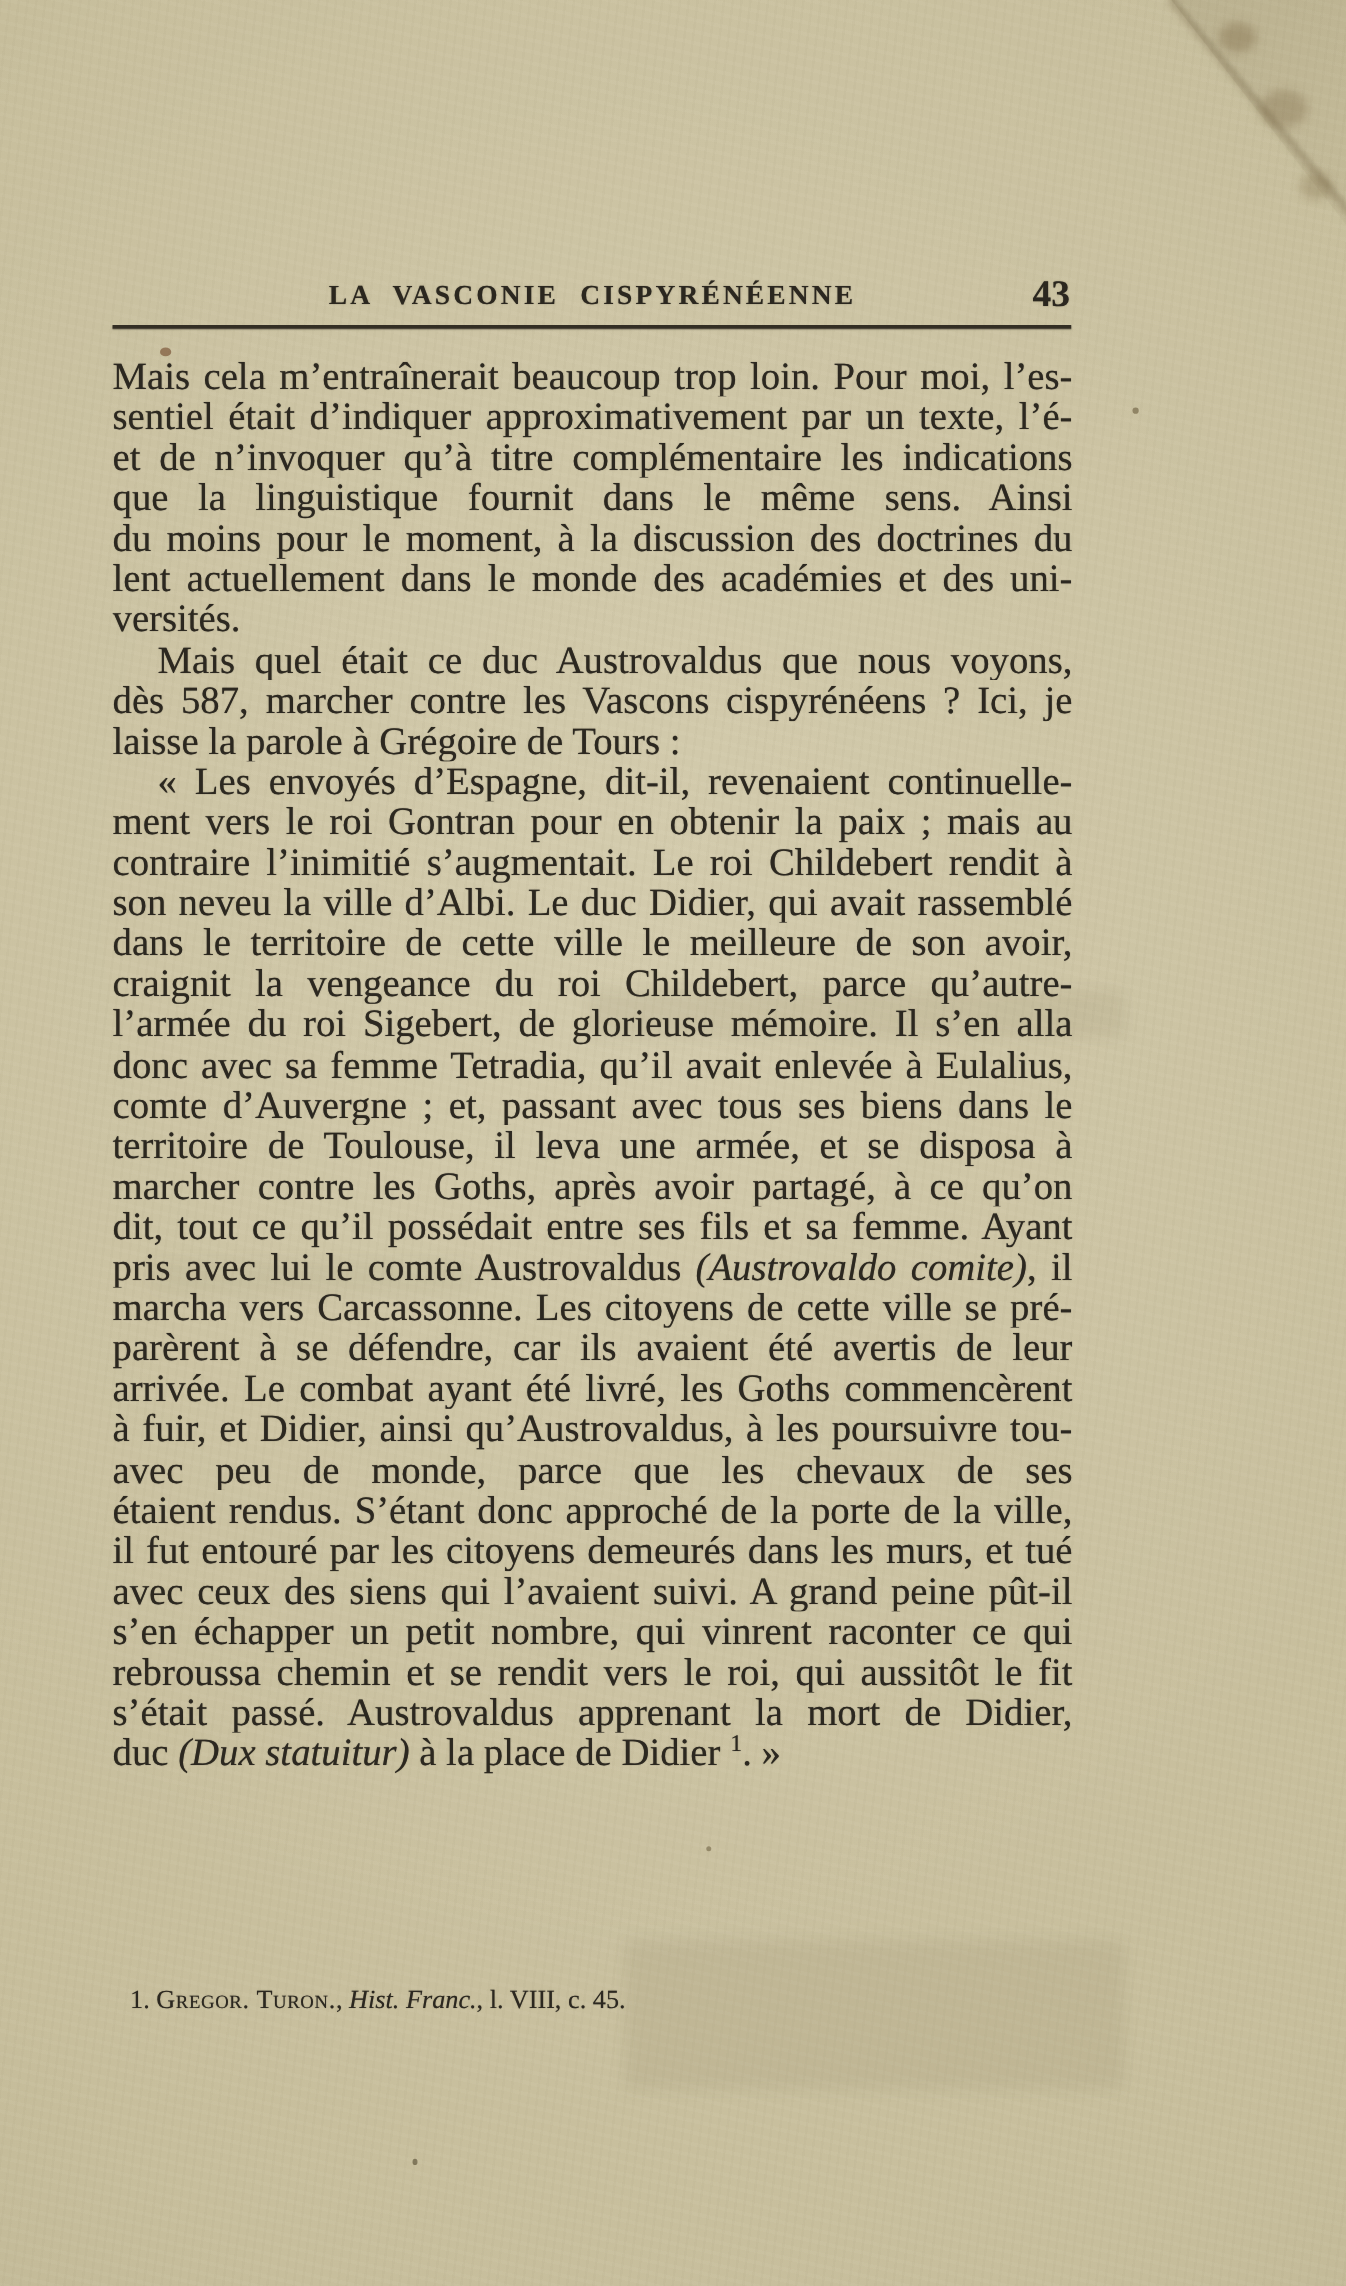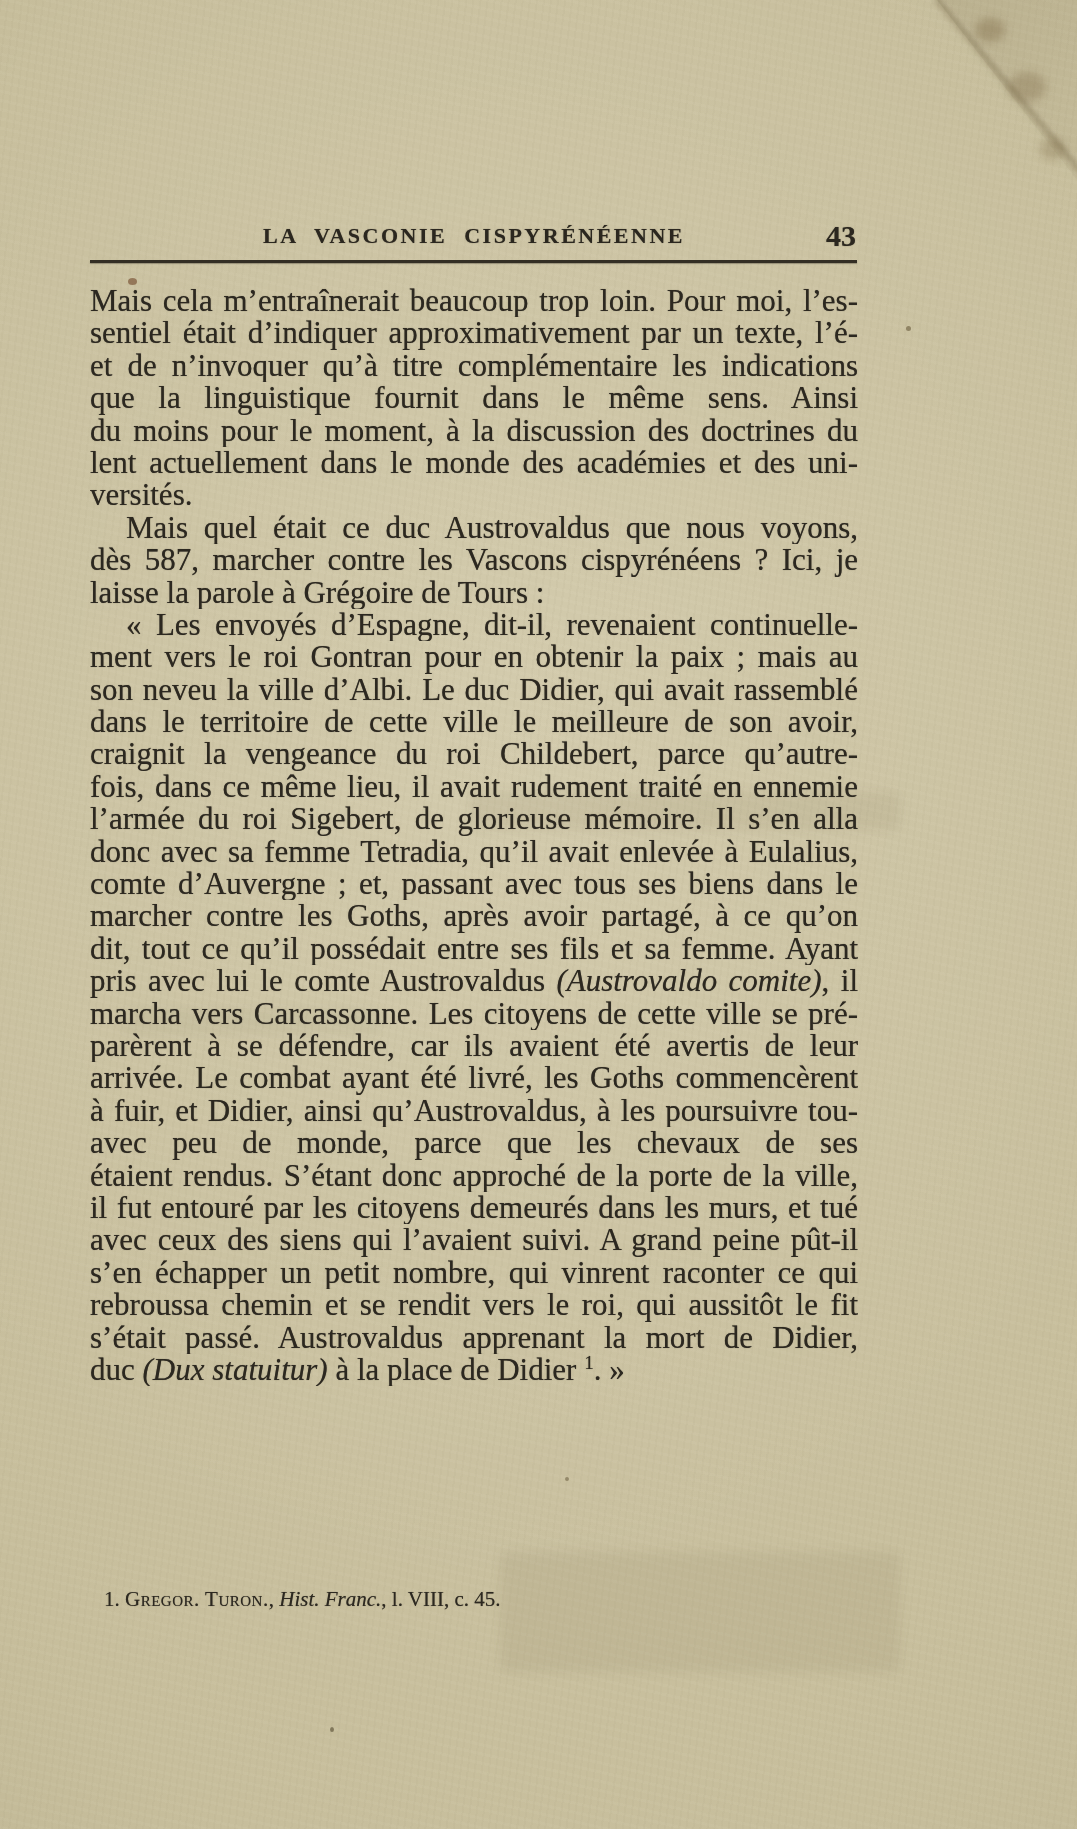--- a/index.html
+++ b/index.html
@@ -128,27 +128,28 @@
       <div class="line"><span>et de n’invoquer qu’à titre complémentaire les indications</span></div>
       <div class="line"><span>que la linguistique fournit dans le même sens. Ainsi j’échappe,</span></div>
       <div class="line"><span>du moins pour le moment, à la discussion des doctrines du</span></div>
       <div class="line"><span>lent actuellement dans le monde des académies et des uni-</span></div>
       <div class="line para-end"><span>versités.</span></div>
       <div class="line indent"><span>Mais quel était ce duc Austrovaldus que nous voyons,</span></div>
       <div class="line"><span>dès 587, marcher contre les Vascons cispyrénéens ? Ici, je</span></div>
       <div class="line para-end"><span>laisse la parole à Grégoire de Tours :</span></div>
       <div class="line indent"><span>« Les envoyés d’Espagne, dit-il, revenaient continuelle-</span></div>
       <div class="line"><span>ment vers le roi Gontran pour en obtenir la paix ; mais au</span></div>
+      <div class="line"><span>contraire l’inimitié s’augmentait. Le roi Childebert rendit à</span></div>
       <div class="line"><span>son neveu la ville d’Albi. Le duc Didier, qui avait rassemblé</span></div>
       <div class="line"><span>dans le territoire de cette ville le meilleure de son avoir,</span></div>
       <div class="line"><span>craignit la vengeance du roi Childebert, parce qu’autre-</span></div>
-      <div class="line"><span>fois, dans ce même lieu, il avait rudement traité en ennemie</span></div>
       <div class="line"><span>l’armée du roi Sigebert, de glorieuse mémoire. Il s’en alla</span></div>
       <div class="line"><span>donc avec sa femme Tetradia, qu’il avait enlevée à Eulalius,</span></div>
       <div class="line"><span>comte d’Auvergne ; et, passant avec tous ses biens dans le</span></div>
+      <div class="line"><span>territoire de Toulouse, il leva une armée, et se disposa à</span></div>
       <div class="line"><span>marcher contre les Goths, après avoir partagé, à ce qu’on</span></div>
       <div class="line"><span>dit, tout ce qu’il possédait entre ses fils et sa femme. Ayant</span></div>
       <div class="line"><span>pris avec lui le comte Austrovaldus </span><span class="it">(Austrovaldo comite)</span><span>, il</span></div>
       <div class="line"><span>marcha vers Carcassonne. Les citoyens de cette ville se pré-</span></div>
       <div class="line"><span>parèrent à se défendre, car ils avaient été avertis de leur</span></div>
       <div class="line"><span>arrivée. Le combat ayant été livré, les Goths commencèrent</span></div>
       <div class="line"><span>à fuir, et Didier, ainsi qu’Austrovaldus, à les poursuivre tou-</span></div>
       <div class="line"><span>avec peu de monde, parce que les chevaux de ses compagnons</span></div>
       <div class="line"><span>étaient rendus. S’étant donc approché de la porte de la ville,</span></div>
       <div class="line"><span>il fut entouré par les citoyens demeurés dans les murs, et tué</span></div>

